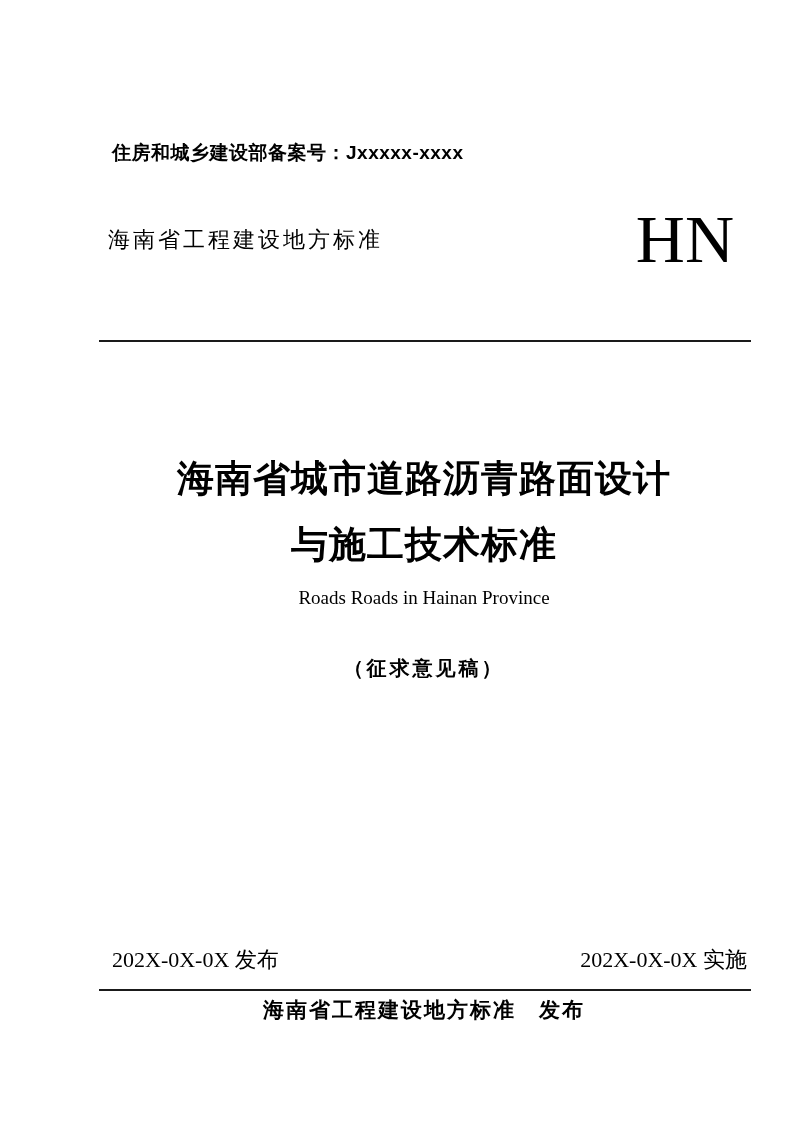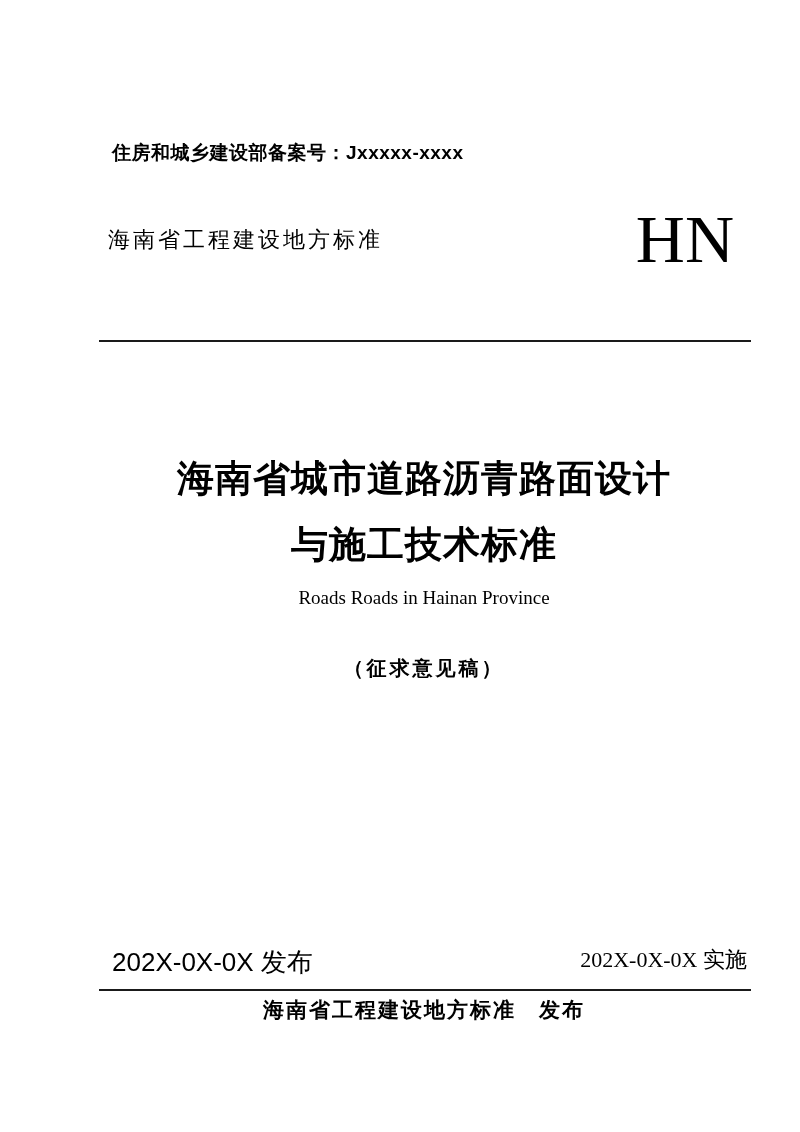--- a/index.html
+++ b/index.html
@@ -97,22 +97,22 @@
     font-family: "Liberation Sans", sans-serif;
     font-weight: 700;
     font-size: 20px;
     letter-spacing: 3px;
     color: #000000;
   }
   .date-issue {
     position: absolute;
     left: 88px;
     top: 921px;
-    font-family: Liberation Sans, sans-serif;
-    font-size: 26px;
+    font-family: Liberation Serif, serif;
+    font-size: 22px;
     color: #000000;
   }
   .date-implement {
     position: absolute;
     right: 61px;
     top: 921px;
     font-family: "Liberation Serif", serif;
     font-size: 22px;
     color: #000000;
   }

